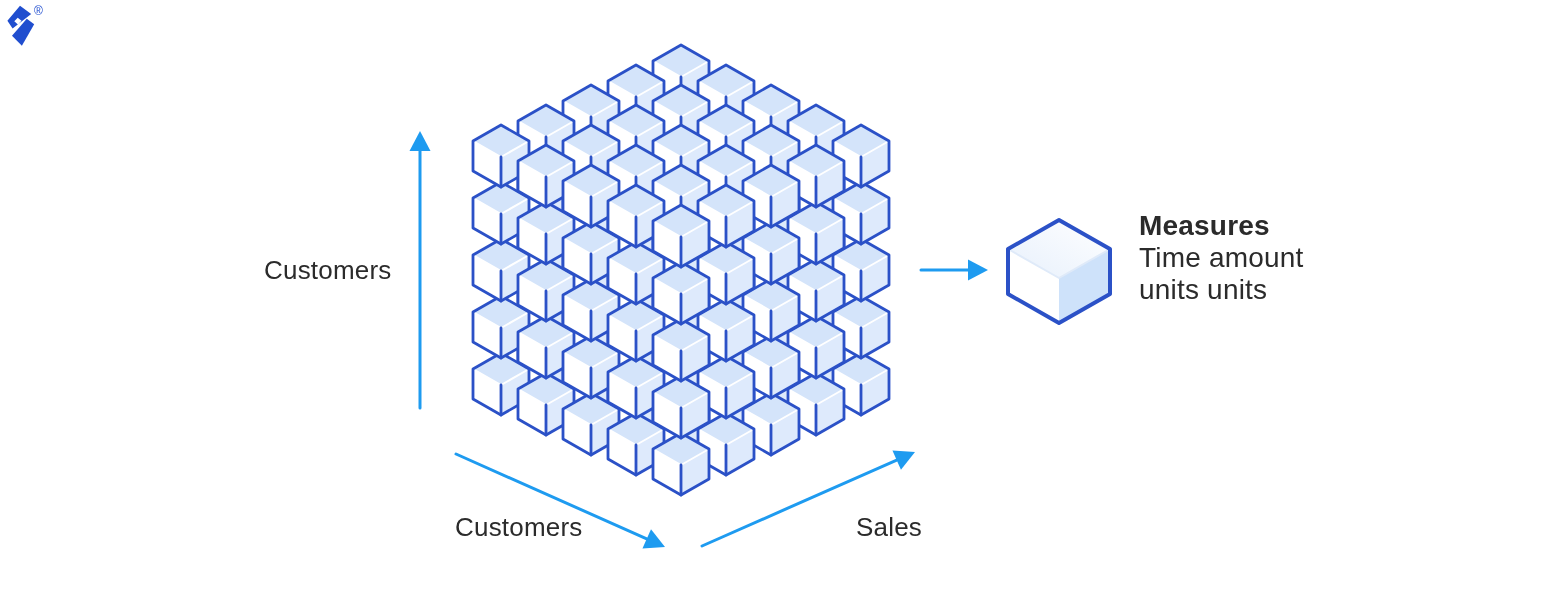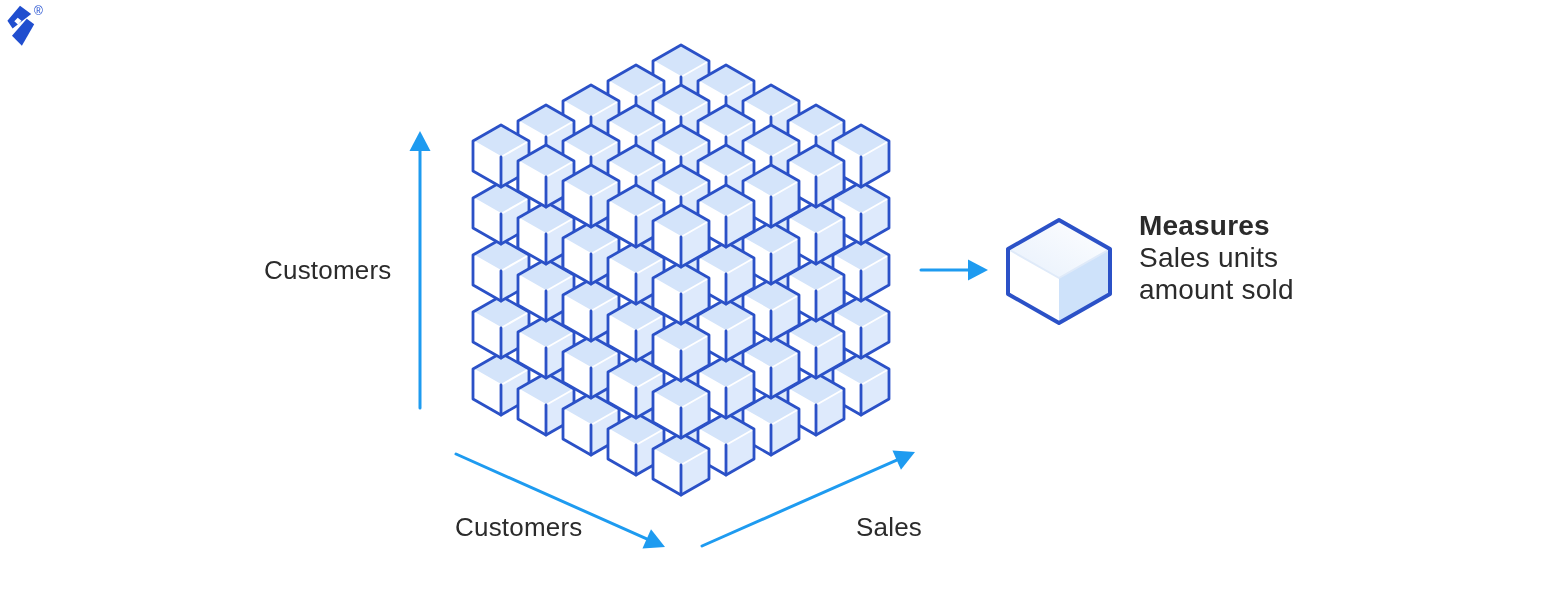--- a/index.html
+++ b/index.html
@@ -808,17 +808,17 @@
     <path d="M20.8 14.8 L28.2 20.2 L15.9 41.8 L6 31.8 Z" fill="#204ECF"></path>
     <text x="28" y="11" font-size="12" fill="#204ECF">®</text>
   </svg>
 
   <div class="axis-label" id="customers-label">Customers</div>
   <div class="axis-label" id="products-label">Customers</div>
   <div class="axis-label" id="time-label">Sales</div>
 
   <div class="callout">
     <div class="callout-title">Measures</div>
-    <div class="callout-line">Sales units</div>
-    <div class="callout-line">amount sold</div>
+    <div class="callout-line">Time amount</div>
+    <div class="callout-line">units units</div>
   </div>
 
 </div>
 
 </body></html>

